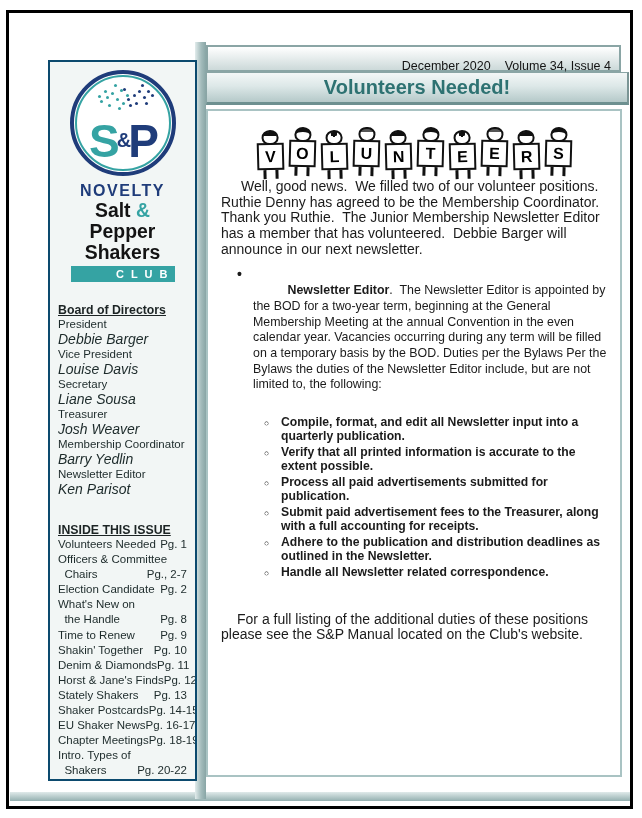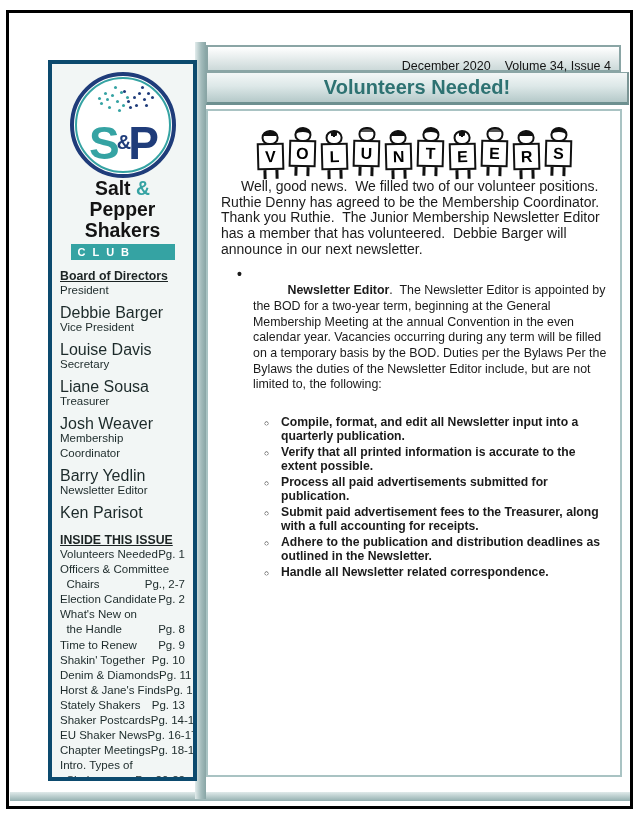--- a/index.html
+++ b/index.html
@@ -7,38 +7,38 @@
     width:642px;height:818px;position:relative;background:#ffffff;
     font-family:"Liberation Sans", sans-serif;color:#1b1b1b;overflow:hidden;
   }
   .frame{position:absolute;left:6px;top:10px;width:627px;height:799px;border:3px solid #000;box-sizing:border-box;z-index:5;pointer-events:none;}
 
   
   .vbar{position:absolute;left:195px;top:42px;width:11px;height:757px;background:linear-gradient(to right,#e2ecec,#a4bcbc 55%,#88a5a5);z-index:1;}
   .hbar{position:absolute;left:10px;top:792px;width:622px;height:9px;background:linear-gradient(#e0eaea,#93afaf);z-index:0;}
 
   
-  .sidebar{position:absolute;left:48px;top:60px;width:149px;height:721px;border:4px solid #0c4a6e;background:#f2f6f5;box-sizing:border-box;padding:5px 8px 4px;overflow:hidden;z-index:2;}
+  .sidebar{position:absolute;left:48px;top:60px;width:149px;height:721px;border:2px solid #0c4a6e;background:#f2f6f5;box-sizing:border-box;padding:5px 8px 4px;overflow:hidden;z-index:2;}
   .logo-circle{width:106px;height:106px;margin:3px auto 0;border:4px solid #1f3c7a;border-radius:50%;position:relative;background:#fff;box-sizing:border-box;}
   .logo-ring{position:absolute;inset:1px;border:2px solid #35a3a3;border-radius:50%;}
   .logo-letters{position:absolute;left:0;right:0;bottom:8px;text-align:center;font-weight:bold;letter-spacing:-3px;line-height:1;}
   .ls{font-size:46px;color:#35a3a3;}
   .lamp{font-size:20px;color:#1f3c7a;vertical-align:10px;}
   .lp{font-size:46px;color:#1f3c7a;}
   .spr{position:absolute;width:3px;height:3px;border-radius:50%;}
   .spr-t{left:32px;top:22px;background:#35a3a3;box-shadow:5px -4px #35a3a3,10px 2px #35a3a3,-6px 4px #35a3a3,2px 8px #35a3a3,14px -7px #35a3a3,-2px -6px #35a3a3,8px -12px #35a3a3,16px 6px #35a3a3,-8px -1px #35a3a3,12px 11px #35a3a3,20px -2px #35a3a3;}
   .spr-n{right:36px;top:20px;background:#1f3c7a;box-shadow:5px -4px #1f3c7a,10px 2px #1f3c7a,-6px 4px #1f3c7a,2px 8px #1f3c7a,-10px -6px #1f3c7a,8px -10px #1f3c7a,14px -4px #1f3c7a,-4px 10px #1f3c7a,12px 8px #1f3c7a,18px 0 #1f3c7a;}
   .logo-novelty{font-size:16px;font-weight:800;color:#1f3c7a;letter-spacing:1.5px;text-align:center;margin-top:6px;}
   .logo-sp,.logo-shakers{font-size:20px;font-weight:800;color:#131313;text-align:center;line-height:21px;transform:scaleX(.97);}
   .logo-sp .amp{color:#35a3a3;}
-  .logo-club{width:104px;margin:3px auto 0;background:#35a3a3;color:#fff;font-weight:bold;font-size:11px;letter-spacing:7px;text-align:left;padding:2px 0 2px 7px;box-sizing:border-box;}
-  .sb-title{font-weight:bold;text-decoration:underline;font-size:12.3px;color:#1c2424;margin-top:9px;}
+  .logo-club{width:104px;margin:3px auto 0;background:#35a3a3;color:#fff;font-weight:bold;font-size:11px;letter-spacing:7px;text-align:right;padding:2px 0 2px 7px;box-sizing:border-box;}
+  .sb-title{font-weight:bold;text-decoration:underline;font-size:12.3px;color:#1c2424;margin-top:21px;}
   .b-role{font-size:11.5px;line-height:15px;color:#1c2a2a;}
-  .b-name{font-size:16px;line-height:15px;color:#1c2a2a;margin-top:7px;}
-  .toc-title{margin-top:13px;}
+  .b-name{font-size:14px;line-height:15px;font-style:italic;color:#1c2a2a;}
+  .toc-title{margin-top:26px;}
   .toc-row{display:flex;font-size:11.5px;line-height:15.1px;color:#1c2a2a;}
   .toc-left{white-space:pre;flex:1;}
   .toc-right{white-space:pre;}
 
   
   .main{position:absolute;left:206px;top:45px;width:423px;z-index:2;}
   .datebox{width:415px;height:27px;border:2px solid #8aa5a5;background:linear-gradient(#ffffff,#ccd9d9);box-sizing:border-box;text-align:right;padding:12px 8px 0 0;font-size:12.5px;color:#141414;}
   .datebox .sep{display:inline-block;width:14px;}
   .banner{margin-top:0;width:423px;height:33px;border:1px solid #8aa5a5;border-bottom:3px solid #6d9090;border-right:2px solid #7a9595;background:linear-gradient(#f3f7f7,#dde8e8 45%,#b5c9c9);box-sizing:border-box;text-align:center;font-weight:bold;font-size:20px;color:#2e7272;padding-top:3px;}
   .contentbox{margin-top:4px;width:416px;height:668px;border:2px solid #a9c3c3;background:#fff;box-sizing:border-box;padding:4px 13px 6px;overflow:hidden;}
@@ -79,20 +79,21 @@
 
 <div class="sidebar">
   <div class="logo-circle">
     <div class="logo-ring"></div>
     <div class="spr spr-t"></div>
     <div class="spr spr-n"></div>
     <div class="logo-letters">
       <span class="ls">S</span><span class="lamp">&amp;</span><span class="lp">P</span>
     </div>
   </div>
+  <div class="logo-novelty">NOVELTY</div>
   <div class="logo-sp"><span>Salt </span><span class="amp">&amp;</span><span> Pepper</span></div>
   <div class="logo-shakers">Shakers</div>
   <div class="logo-club">CLUB</div>
 
   <div class="sb-title">Board of Directors</div>
   <div>
       <div class="b-role">President</div>
       <div class="b-name">Debbie Barger</div>
       <div class="b-role">Vice President</div>
       <div class="b-name">Louise Davis</div>
@@ -252,16 +253,17 @@
     <div class="bodytext">
       <p class="p1">Well, good news.  We filled two of our volunteer positions.  Ruthie Denny has agreed to be the Membership Coordinator.  Thank you Ruthie.  The Junior Membership Newsletter Editor has a member that has volunteered.  Debbie Barger will announce in our next newsletter.</p>
 
       <ul class="mainb">
         <li>
           <span class="blead">Newsletter Editor</span><span>.  The Newsletter Editor is appointed by the BOD for a two-year term, beginning at the General Membership Meeting at the annual Convention in the even calendar year. Vacancies occurring during any term will be filled on a temporary basis by the BOD. Duties per the Bylaws Per the Bylaws the duties of the Newsletter Editor include, but are not limited to, the following:</span>
           <ul class="subs"><li class="sub">Compile, format, and edit all Newsletter input into a quarterly publication.</li><li class="sub">Verify that all printed information is accurate to the extent possible.</li><li class="sub">Process all paid advertisements submitted for publication.</li><li class="sub">Submit paid advertisement fees to the Treasurer, along with a full accounting for receipts.</li><li class="sub">Adhere to the publication and distribution deadlines as outlined in the Newsletter.</li><li class="sub">Handle all Newsletter related correspondence.</li></ul>
         </li>
       </ul>
 
+      <p class="closing">For a full listing of the additional duties of these positions  please see the S&amp;P Manual located on the Club's website.</p>
     </div>
 
   </div>
 </div>
 
 </body></html>

